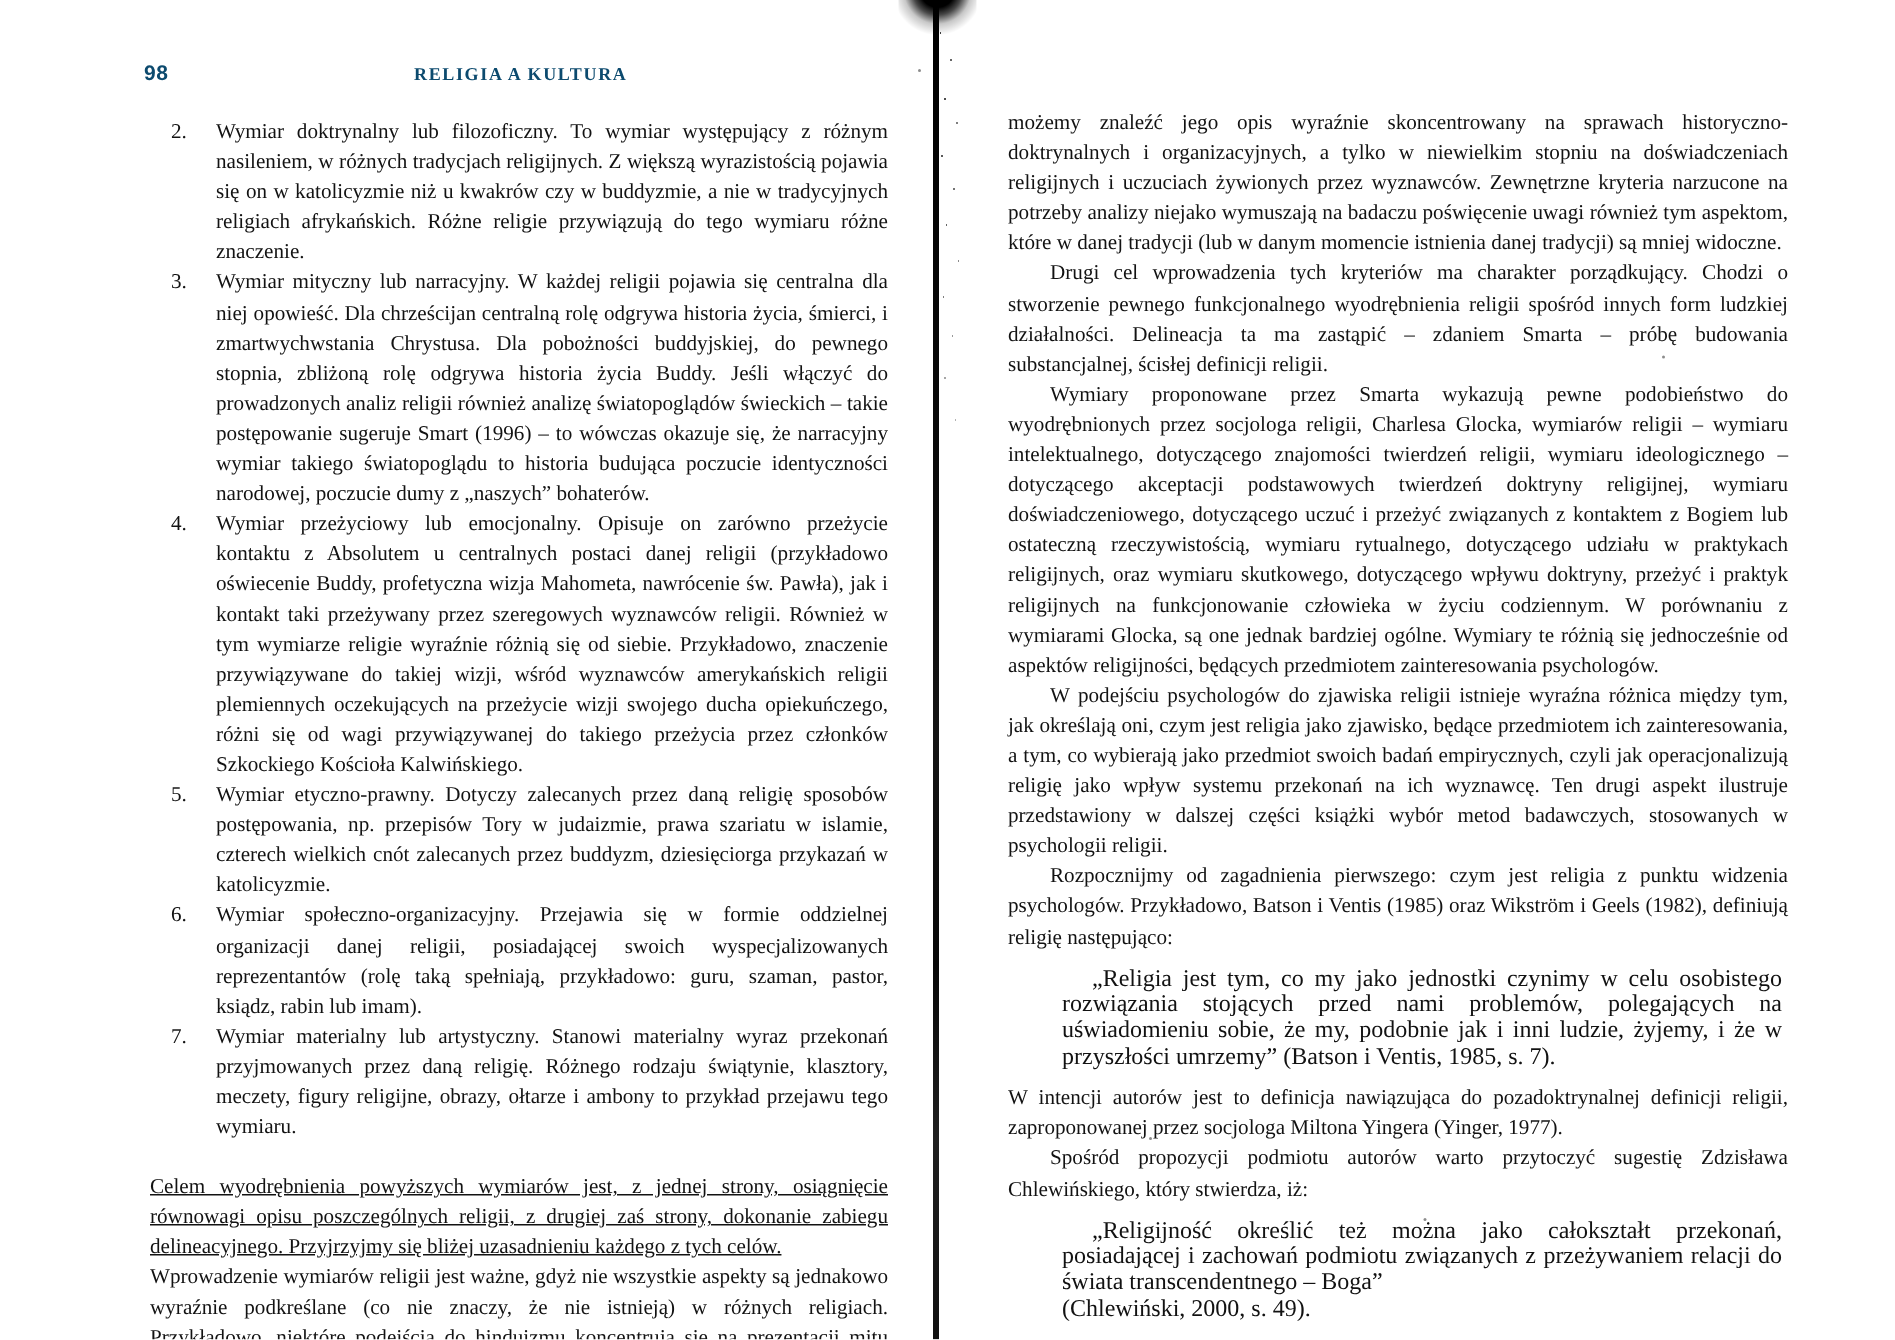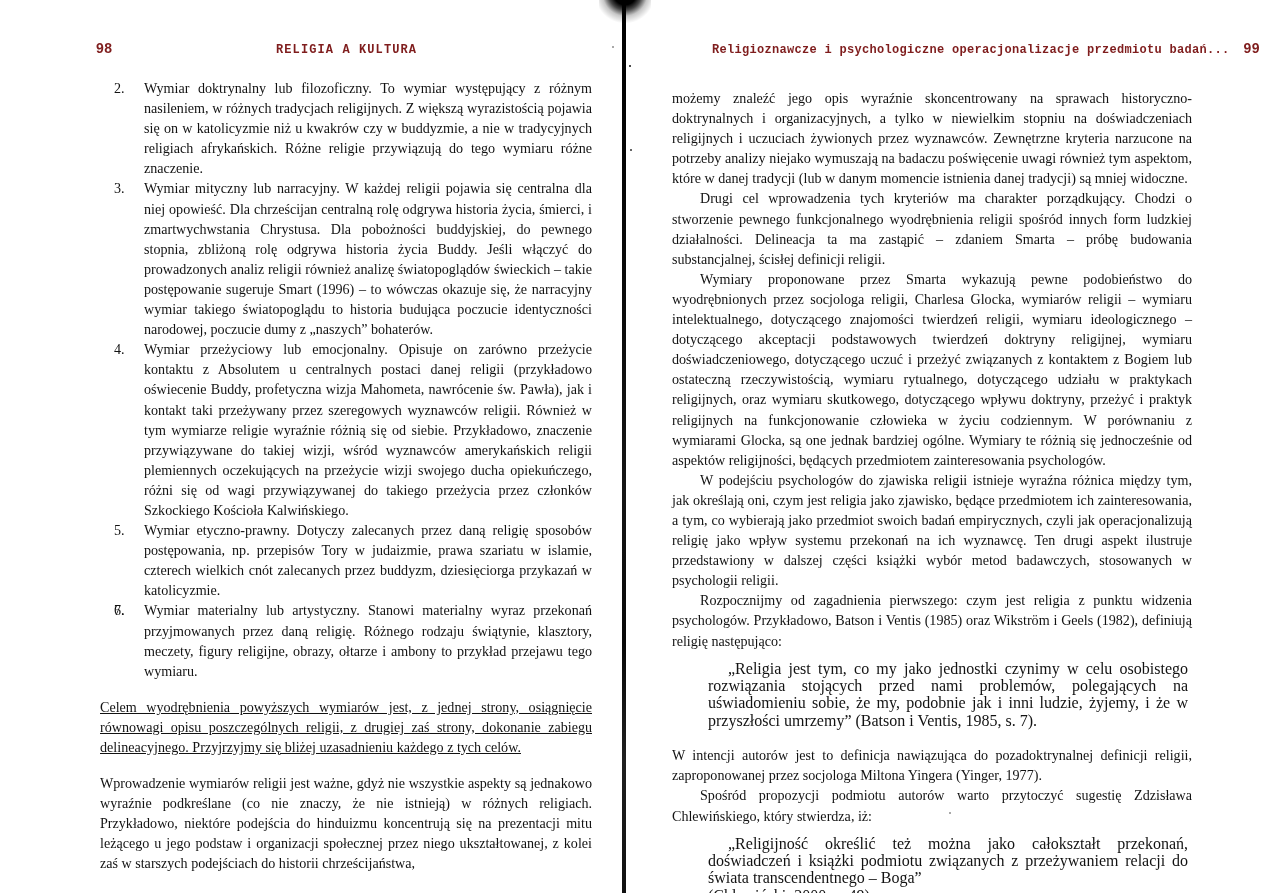--- a/index.html
+++ b/index.html
@@ -76,39 +76,39 @@
   .page.left  { left: 0;    width: 616px; }
   .page.right { left: 632px; width: 631px; }
 
   .running-head {
     position: absolute;
     top: 40px;
     font-family: "Liberation Sans", "DejaVu Sans", sans-serif;
     font-weight: bold;
     font-size: 12.5px;
     letter-spacing: 0.4px;
-    color: #7f1d1d;
+    color: #0c4a6e;
     white-space: nowrap;
   }
   .page.left .running-head  { left: 96px; width: 500px; }
   .page.right .running-head { left: 80px; width: 520px; }
 
   .rh-row {
     display: flex;
     align-items: baseline;
   }
   .page.left .rh-row  { justify-content: flex-start; gap: 0; }
 
   .folio {
     font-family: "Liberation Sans", "DejaVu Sans", sans-serif;
     font-weight: bold;
     font-size: 14px;
   }
   .rh-title {
-    font-family: Liberation Mono, monospace;
+    font-family: Liberation Serif, serif;
     font-weight: bold;
     font-size: 12px;
     letter-spacing: 0.3px;
   }
   .page.left .folio    { width: 180px; }
   .page.left .rh-title { letter-spacing: 1.1px; }
   .page.right .rh-title { flex: 1; }
   .page.right .folio   { margin-left: 14px; }
 
   .body {
@@ -139,21 +139,21 @@
     top: 0;
     width: 22px;
     text-align: left;
   }
 
   p.para {
     margin: 0;
     text-indent: 28px;
     text-align: justify;
   }
-  p.para.noindent { text-indent: 0; margin-top: 16px; }
+  p.para.noindent { text-indent: 0; }
   p.gap-before { margin-top: 20px; text-decoration: underline; }
 
   blockquote.quote {
     margin: 9px 0 9px 0;
     padding: 0 4px 0 36px;
     font-size: 16px;
     line-height: 17.4px;
     text-align: justify;
     text-indent: 20px;
   }
@@ -197,62 +197,57 @@
         <li>
           <span class="num">4.</span>
           <span>Wymiar przeżyciowy lub emocjonalny. Opisuje on zarówno przeżycie kontaktu z Absolutem u centralnych postaci danej religii (przykładowo oświecenie Buddy, profetyczna wizja Mahometa, nawrócenie św. Pawła), jak i kontakt taki przeżywany przez szeregowych wyznawców religii. Również w tym wymiarze religie wyraźnie różnią się od siebie. Przykładowo, znaczenie przywiązywane do takiej wizji, wśród wyznawców amerykańskich religii plemiennych oczekujących na przeżycie wizji swojego ducha opiekuńczego, różni się od wagi przywiązywanej do takiego przeżycia przez członków Szkockiego Kościoła Kalwińskiego.</span>
         </li>
         <li>
           <span class="num">5.</span>
           <span>Wymiar etyczno-prawny. Dotyczy zalecanych przez daną religię sposobów postępowania, np. przepisów Tory w judaizmie, prawa szariatu w islamie, czterech wielkich cnót zalecanych przez buddyzm, dziesięciorga przykazań w katolicyzmie.</span>
         </li>
         <li>
           <span class="num">6.</span>
+          <span>Wymiar społeczno-organizacyjny. Przejawia się w formie oddzielnej organizacji danej religii, posiadającej swoich wyspecjalizowanych reprezentantów (rolę taką spełniają, przykładowo: guru, szaman, pastor, ksiądz, rabin lub imam).</span>
         </li>
         <li>
           <span class="num">7.</span>
           <span>Wymiar materialny lub artystyczny. Stanowi materialny wyraz przekonań przyjmowanych przez daną religię. Różnego rodzaju świątynie, klasztory, meczety, figury religijne, obrazy, ołtarze i ambony to przykład przejawu tego wymiaru.</span>
         </li>
       </ol>
 
       <p class="para noindent gap-before">Celem wyodrębnienia powyższych wymiarów jest, z jednej strony, osiągnięcie równowagi opisu poszczególnych religii, z drugiej zaś strony, dokonanie zabiegu delineacyjnego. Przyjrzyjmy się bliżej uzasadnieniu każdego z tych celów.</p>
       <p class="para noindent">Wprowadzenie wymiarów religii jest ważne, gdyż nie wszystkie aspekty są jednakowo wyraźnie podkreślane (co nie znaczy, że nie istnieją) w różnych religiach. Przykładowo, niektóre podejścia do hinduizmu koncentrują się na prezentacji mitu leżącego u jego podstaw i organizacji społecznej przez niego ukształtowanej, z kolei zaś w starszych podejściach do historii chrześcijaństwa,</p>
     </div>
   </div>
 
   <div class="gutter">
     <div class="gutter-line"></div>
     <div class="gutter-blob"></div>
     <div class="gutter-speck"></div>
   </div>
 
   <div class="page right">
 
-    <div class="running-head">
-      <div class="rh-row">
-        <span class="rh-title">Religioznawcze i psychologiczne operacjonalizacje przedmiotu badań...</span>
-        <span class="folio">99</span>
-      </div>
-    </div>
 
     <div class="body">
 
       <p class="para noindent">możemy znaleźć jego opis wyraźnie skoncentrowany na sprawach historyczno-doktrynalnych i organizacyjnych, a tylko w niewielkim stopniu na doświadczeniach religijnych i uczuciach żywionych przez wyznawców. Zewnętrzne kryteria narzucone na potrzeby analizy niejako wymuszają na badaczu poświęcenie uwagi również tym aspektom, które w danej tradycji (lub w danym momencie istnienia danej tradycji) są mniej widoczne.</p>
       <p class="para">Drugi cel wprowadzenia tych kryteriów ma charakter porządkujący. Chodzi o stworzenie pewnego funkcjonalnego wyodrębnienia religii spośród innych form ludzkiej działalności. Delineacja ta ma zastąpić – zdaniem Smarta – próbę budowania substancjalnej, ścisłej definicji religii.</p>
       <p class="para">Wymiary proponowane przez Smarta wykazują pewne podobieństwo do wyodrębnionych przez socjologa religii, Charlesa Glocka, wymiarów religii – wymiaru intelektualnego, dotyczącego znajomości twierdzeń religii, wymiaru ideologicznego – dotyczącego akceptacji podstawowych twierdzeń doktryny religijnej, wymiaru doświadczeniowego, dotyczącego uczuć i przeżyć związanych z kontaktem z Bogiem lub ostateczną rzeczywistością, wymiaru rytualnego, dotyczącego udziału w praktykach religijnych, oraz wymiaru skutkowego, dotyczącego wpływu doktryny, przeżyć i praktyk religijnych na funkcjonowanie człowieka w życiu codziennym. W porównaniu z wymiarami Glocka, są one jednak bardziej ogólne. Wymiary te różnią się jednocześnie od aspektów religijności, będących przedmiotem zainteresowania psychologów.</p>
       <p class="para">W podejściu psychologów do zjawiska religii istnieje wyraźna różnica między tym, jak określają oni, czym jest religia jako zjawisko, będące przedmiotem ich zainteresowania, a tym, co wybierają jako przedmiot swoich badań empirycznych, czyli jak operacjonalizują religię jako wpływ systemu przekonań na ich wyznawcę. Ten drugi aspekt ilustruje przedstawiony w dalszej części książki wybór metod badawczych, stosowanych w psychologii religii.</p>
       <p class="para">Rozpocznijmy od zagadnienia pierwszego: czym jest religia z punktu widzenia psychologów. Przykładowo, Batson i Ventis (1985) oraz Wikström i Geels (1982), definiują religię następująco:</p>
 
       <blockquote class="quote">„Religia jest tym, co my jako jednostki czynimy w celu osobistego rozwiązania stojących przed nami problemów, polegających na uświadomieniu sobie, że my, podobnie jak i inni ludzie, żyjemy, i że w przyszłości umrzemy” (Batson i Ventis, 1985, s. 7).</blockquote>
 
       <p class="para noindent">W intencji autorów jest to definicja nawiązująca do pozadoktrynalnej definicji religii, zaproponowanej przez socjologa Miltona Yingera (Yinger, 1977).</p>
       <p class="para">Spośród propozycji podmiotu autorów warto przytoczyć sugestię Zdzisława Chlewińskiego, który stwierdza, iż:</p>
 
       <blockquote class="quote">
-        <span>„Religijność określić też można jako całokształt przekonań, doświadczeń i książki podmiotu związanych z przeżywaniem relacji do świata transcendentnego – Boga”</span>
+        <span>„Religijność określić też można jako całokształt przekonań, posiadającej i zachowań podmiotu związanych z przeżywaniem relacji do świata transcendentnego – Boga”</span>
         <span class="tail">(Chlewiński, 2000, s. 49).</span>
       </blockquote>
 
       <p class="para noindent gap-before">Patrząc na psychologiczne próby operacjonalizowania religii, za najczęściej dyskutowane wypada uznać, wywodzące się od Allporta i rozszerzone przez Batsona, analizy sposobu bycia religijnym, czy mówiąc bardziej precyzyjnie –</p>
     </div>
   </div>
 
   <span class="speck" style="left:1118px;top:420px;width:2px;height:2px;"></span>
   <span class="speck" style="left:1108px;top:237px;width:2px;height:2px;"></span>
   <span class="speck" style="left:766px;top:758px;width:2px;height:2px;"></span>

